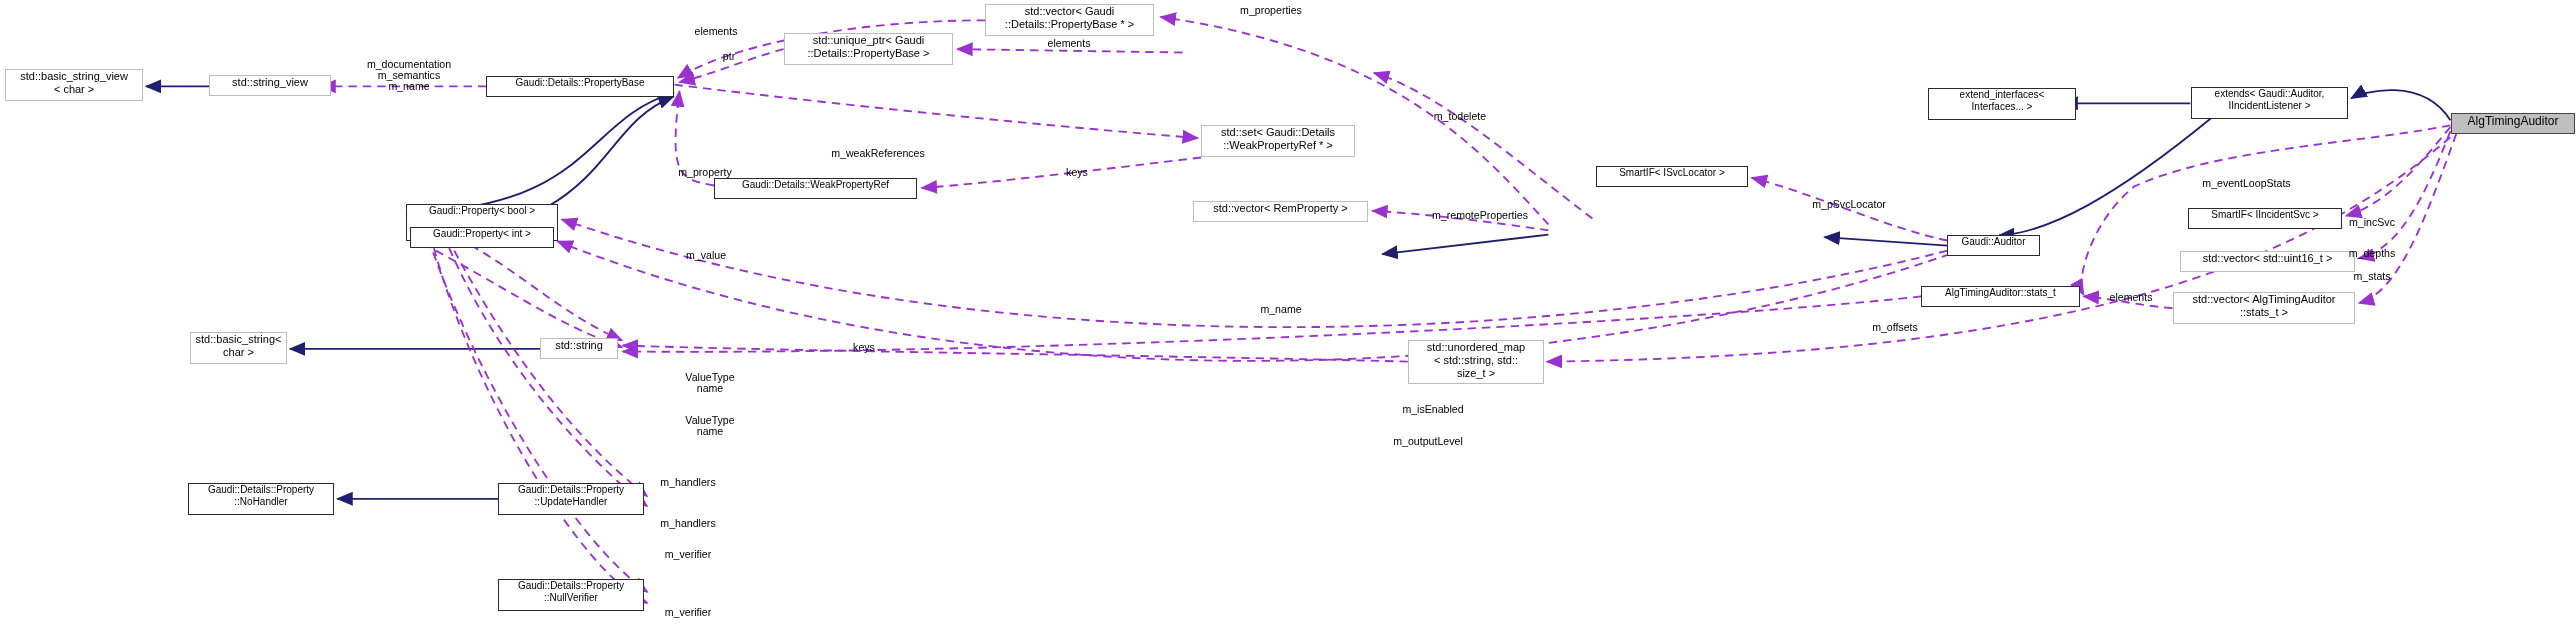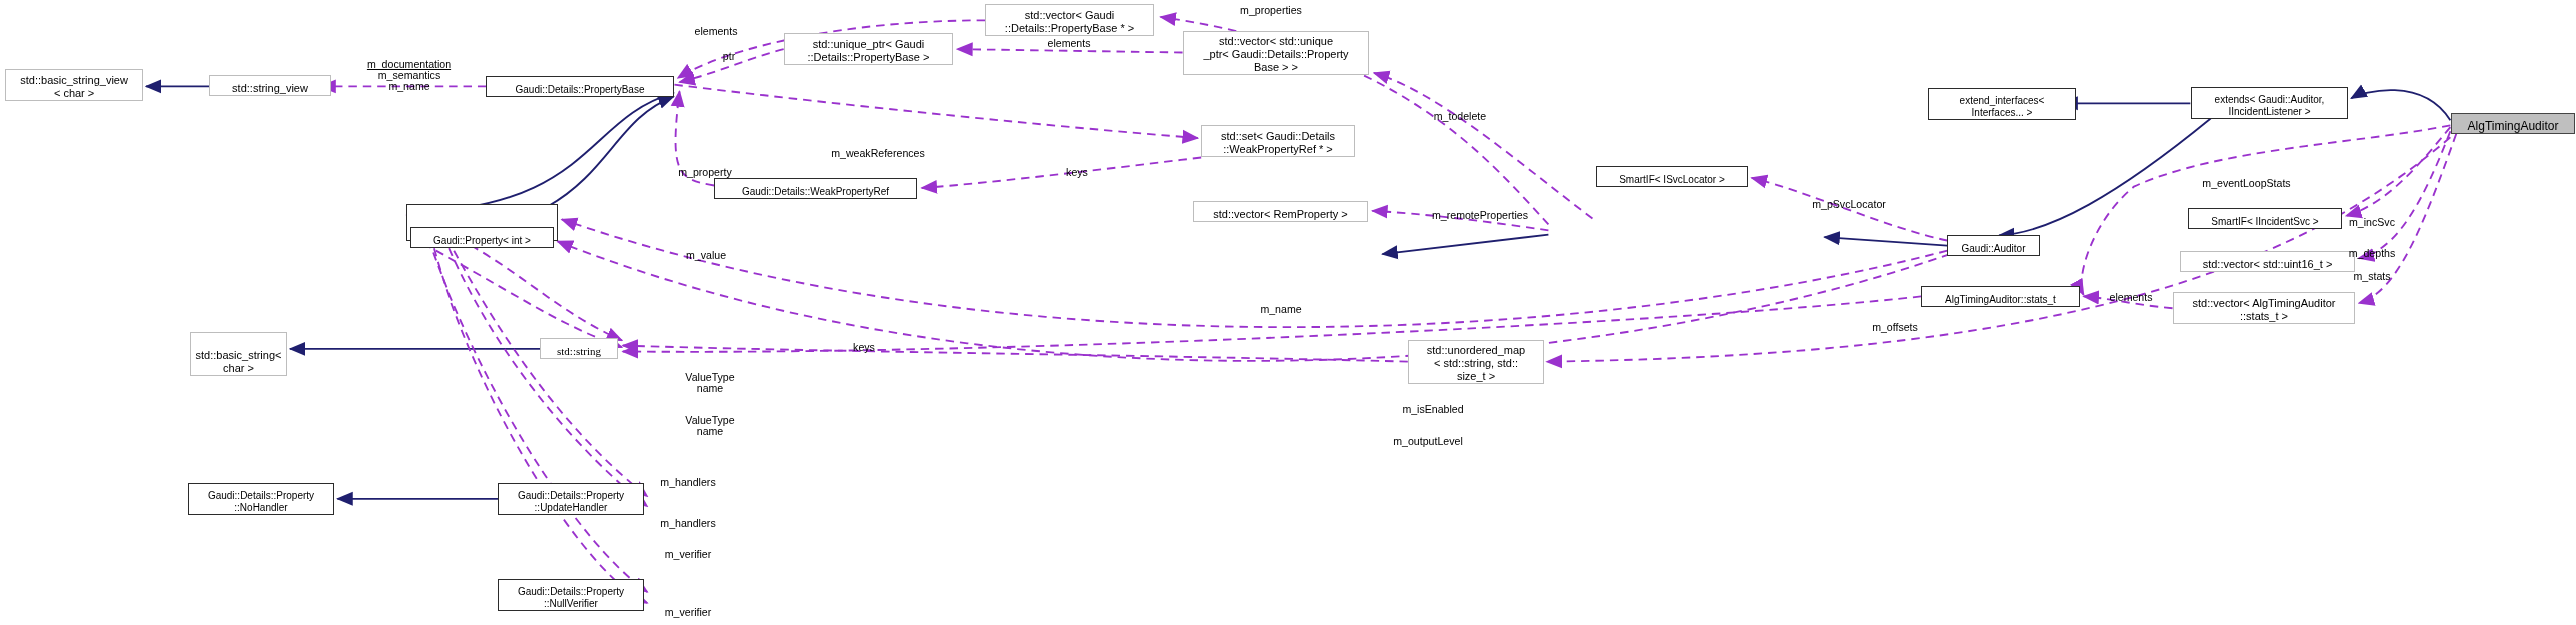--- a/index.html
+++ b/index.html
@@ -1,19 +1,19 @@
 <!DOCTYPE html>
 <html style="font-size:13.6px"><head>
 <meta charset="utf-8">
 <style>
   html,body{margin:0;padding:0;background:#ffffff;}
   body{width:2576px;height:625px;font-family:"Liberation Sans",sans-serif;overflow:hidden;}
   #graph{position:relative;width:2576px;height:625px;}
   svg.edges{position:absolute;left:0;top:0;width:2576px;height:625px;}
-  .node{position:absolute;box-sizing:border-box;display:flex;align-items:flex-end;justify-content:center;
+  .node{position:absolute;box-sizing:border-box;display:flex;align-items:flex-start;justify-content:center;
         text-align:center;background:#ffffff;line-height:1.18;color:#000;}
   .node span{display:block;padding:0 3.4px;}
   .n-thin{border:0.8px solid #bdbdbd;font-size:11px;}
   .n-bold{border:1.7px solid #2b2b2b;font-size:10px;}
   .n-cur{border:1.7px solid #454545;background:#bfbfbf;font-size:12px;}
   .elabel{position:absolute;font-size:10.6px;color:#000;white-space:nowrap;}
   .elabel.ctr{transform:translateX(-50%);}
 </style>
 </head>
 <body>
@@ -88,27 +88,20 @@
   </div>
   <div class="node n-bold" style="left:714px;top:178px;width:203px;height:21px;">
     <span>Gaudi::Details::WeakPropertyRef</span>
   </div>
   <div class="node n-thin" style="left:985px;top:4.2px;width:169px;height:32px;">
     <span>
         <span>std::vector&lt; Gaudi</span>
         <span>::Details::PropertyBase * &gt;</span>
       </span>
   </div>
-  <div class="node n-thin" style="left:1183px;top:30.5px;width:186px;height:44px;">
-    <span>
-        <span>std::vector&lt; std::unique</span>
-        <span>_ptr&lt; Gaudi::Details::Property</span>
-        <span>Base &gt; &gt;</span>
-      </span>
-  </div>
   <div class="node n-thin" style="left:784px;top:33px;width:169px;height:32px;">
     <span>
         <span>std::unique_ptr&lt; Gaudi</span>
         <span>::Details::PropertyBase &gt;</span>
       </span>
   </div>
   <div class="node n-thin" style="left:1201px;top:125px;width:154px;height:32px;">
     <span>
         <span>std::set&lt; Gaudi::Details</span>
         <span>::WeakPropertyRef * &gt;</span>
@@ -146,27 +139,27 @@
   </div>
   <div class="node n-bold" style="left:1921px;top:286px;width:159px;height:21px;">
     <span>AlgTimingAuditor::stats_t</span>
   </div>
   <div class="node n-thin" style="left:2173px;top:292px;width:182px;height:32px;">
     <span>
         <span>std::vector&lt; AlgTimingAuditor</span>
         <span>::stats_t &gt;</span>
       </span>
   </div>
-  <div class="node n-thin" style="left:190px;top:332px;width:97px;height:44px;">
+  <div class="node n-thin" style="left:190px;top:332px;width:97px;height:32px;">
     <span>
         <span>std::basic_string&lt;</span>
         <span>char &gt;</span>
       </span>
   </div>
-  <div class="node n-thin" style="left:540px;top:338px;width:78px;height:21px;font-family:Liberation Serif, serif;">
+  <div class="node n-thin" style="left:540px;top:338px;width:78px;height:21px;">
     <span>std::string</span>
   </div>
   <div class="node n-thin" style="left:1408px;top:340px;width:136px;height:44px;">
     <span>
         <span>std::unordered_map</span>
         <span>&lt; std::string, std::</span>
         <span>size_t &gt;</span>
       </span>
   </div>
   <div class="node n-bold" style="left:406px;top:204px;width:152px;height:37px;">
@@ -187,21 +180,21 @@
         <span>::UpdateHandler</span>
       </span>
   </div>
   <div class="node n-bold" style="left:498px;top:579px;width:146px;height:32px;">
     <span>
         <span>Gaudi::Details::Property</span>
         <span>::NullVerifier</span>
       </span>
   </div>
 
-  <div class="elabel ctr" style="left:409px;top:58px;text-decoration:underline;">m_documentation</div>
+  <div class="elabel ctr" style="left:409px;top:58px;">m_documentation</div>
   <div class="elabel ctr" style="left:409px;top:69px;">m_semantics</div>
   <div class="elabel ctr" style="left:409px;top:80px;">m_name</div>
   <div class="elabel ctr" style="left:716px;top:24.6px;">elements</div>
   <div class="elabel ctr" style="left:729px;top:50px;">ptr</div>
   <div class="elabel ctr" style="left:1069px;top:37px;">elements</div>
   <div class="elabel ctr" style="left:1271px;top:4.2px;">m_properties</div>
   <div class="elabel ctr" style="left:1460px;top:110px;">m_todelete</div>
   <div class="elabel ctr" style="left:878px;top:147px;">m_weakReferences</div>
   <div class="elabel ctr" style="left:705px;top:166px;">m_property</div>
   <div class="elabel ctr" style="left:1077px;top:166px;">keys</div>

